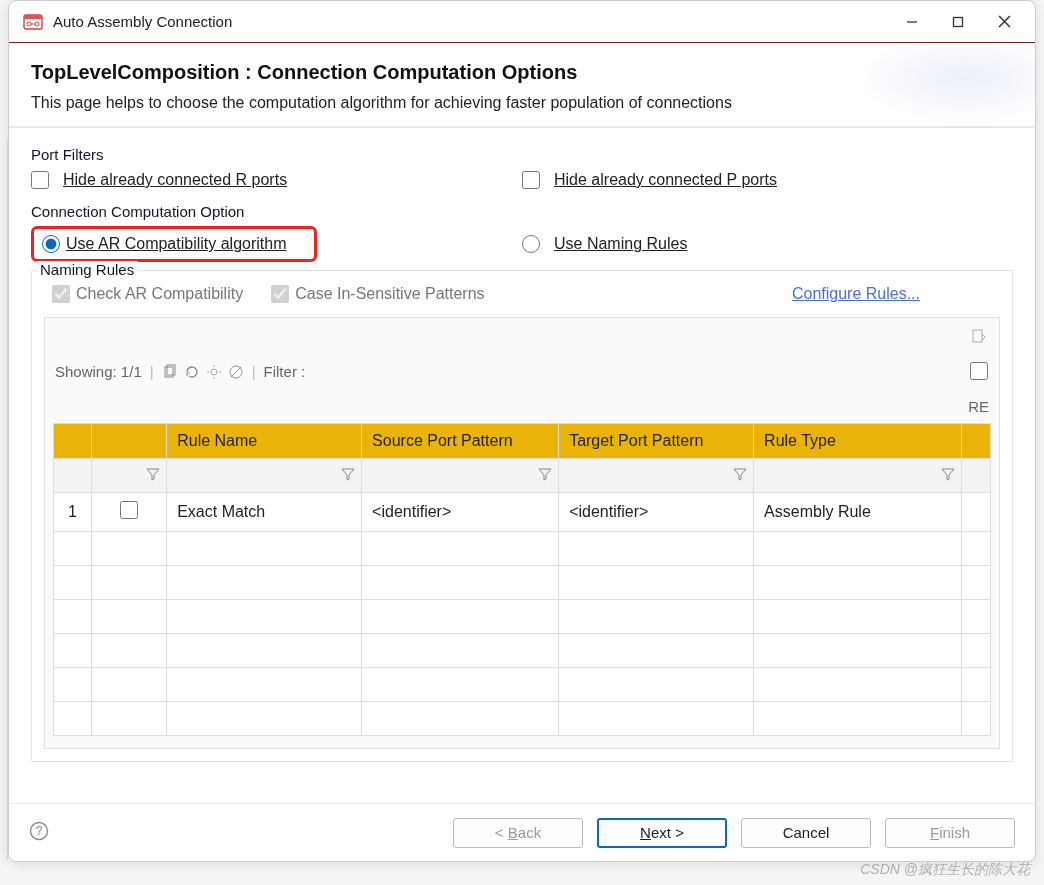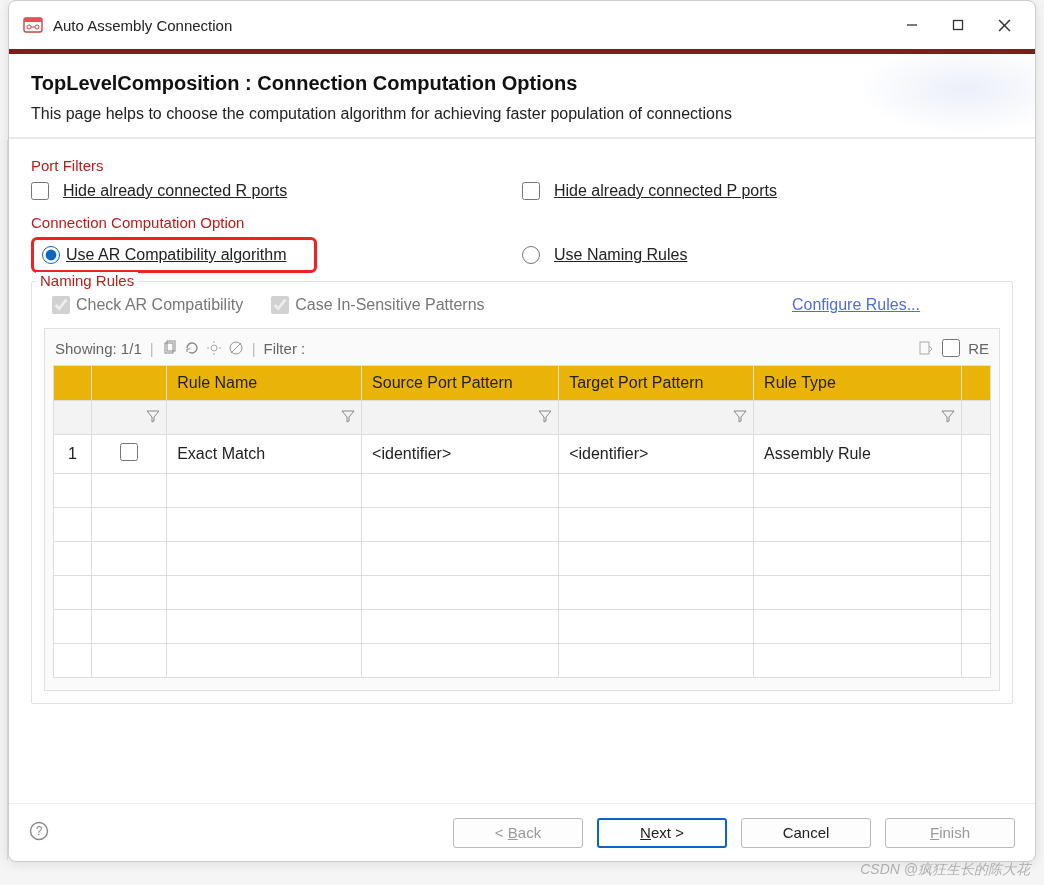--- a/index.html
+++ b/index.html
@@ -1,33 +1,33 @@
 <!DOCTYPE html>
 <html><head>
 <meta charset="utf-8">
 <style>
 * { box-sizing: border-box; margin: 0; padding: 0; font-family: "Segoe UI", Tahoma, sans-serif; }
 body { background: #f5f5f5; width: 1044px; height: 885px; overflow: hidden; position: relative; }
 
 .window { position: absolute; left: 8px; top: 0; width: 1028px; height: 862px; background: #fff; border: 1px solid #ccc; border-radius: 8px; box-shadow: 0 2px 12px rgba(0,0,0,0.1); display: flex; flex-direction: column; }
 
-.titlebar { height: 53px; display: flex; align-items: center; padding: 0 8px 0 14px; border-bottom: 5px solid #7f1d1d; }
+.titlebar { height: 42px; display: flex; align-items: center; padding: 0 8px 0 14px; border-bottom: 1px solid #7f1d1d; }
 .titlebar .app-icon { width: 20px; height: 20px; margin-right: 10px; }
 .titlebar .title { font-size: 15px; color: #222; flex: 1; }
 .winbtn { width: 46px; height: 30px; display: flex; align-items: center; justify-content: center; cursor: pointer; }
 
 .header { padding: 18px 22px 14px 22px; border-bottom: 2px solid #e8e8e8; position: relative; overflow:hidden;}
 .header::after { content:""; position:absolute; right:-40px; top:-10px; width:220px; height:90px; border-radius:50%; background: radial-gradient(ellipse at center, rgba(200,210,240,0.35) 0%, rgba(255,255,255,0) 70%);}
 .header h1 { font-size: 20px; font-weight: 700; color: #111; margin-bottom: 10px;}
 .header p { font-size: 16px; color: #222; }
 
 .body { flex: 1; padding: 18px 22px 4px 22px; background: #fff; overflow:hidden;}
 
 .groupbox { border: 1px solid #e2e2e2; border-radius: 2px; padding: 12px 10px 10px 10px; margin-bottom: 10px; position: relative; }
-.groupbox > legend, .group-label { position: absolute; top: -10px; left: 4px; background: #fff; padding: 0 4px; font-size: 15px; color: #b91c1c; }
+.groupbox > legend, .group-label { position: absolute; top: -10px; left: 4px; background: #fff; padding: 0 4px; font-size: 15px; color: #0f172a; }
 .group-pf { border: none; padding: 0 0 10px 0; margin-bottom:4px;}
 .group-pf .group-label{ position: static; background:none; padding:0; display:block; margin-bottom:8px;}
 
 .row2 { display: flex; }
 .row2 > * { flex: 1; display: flex; align-items: center; gap: 14px; font-size: 16px; color: #222; text-decoration: underline;}
 input[type=checkbox].cb { width: 18px; height: 18px; accent-color: #0a66c2; }
 input[type=checkbox].cb-dis { width:18px; height:18px; accent-color:#9a9a9a; }
 input[type=radio].rd { width: 18px; height: 18px; accent-color: #0a66c2; }
 
 .group-cc { border:none; padding: 0 0 6px 0; margin-bottom: 2px;}
@@ -36,21 +36,21 @@
 
 .group-nr { border: 1px solid #e2e2e2; padding: 14px 12px 12px 12px; }
 .nr-top { display:flex; align-items:flex-start; gap: 28px; font-size:16px; color:#444; margin-bottom: 14px; padding-left: 8px;}
 .nr-top label { display:flex; align-items:center; gap:6px; color:#777;}
 .nr-top .link { color: #4d6fd6; text-decoration: underline; margin-left:auto; margin-right: 80px; cursor:pointer;}
 
 .tablewrap { border: 1px solid #e0e0e0; background:#fafafa; padding: 6px 8px 12px 8px; }
 .toolbar { display:flex; align-items:center; gap:6px; font-size:15px; color:#666; padding: 4px 2px 8px 2px;}
 .toolbar .sep { color:#bbb; margin:0 2px;}
 .toolbar .ricon { width:16px; height:16px; }
-.toolbar .right { margin-left:auto; display:flex; align-items:center; gap:8px;}
+.toolbar .right { margin-left:auto; display:flex; align-items:center; gap:18px;flex-direction:column;}
 .toolbar .filter-input { flex:1; min-width:200px; border:none; background:transparent; font-size:15px; outline:none;}
 
 table.grid { width: 100%; border-collapse: collapse; background:#fff; table-layout:fixed;}
 table.grid th, table.grid td { border: 1px solid #ddd; font-size: 16px; text-align:left; padding: 8px 10px; height: 34px; color:#222; font-weight:400;}
 table.grid thead th { background: #eab308; font-weight:400;}
 table.grid tr.filterrow td { background:#f3f3f3; padding:2px 6px; position:relative;}
 .funnel { position:absolute; right:6px; top:50%; transform:translateY(-50%);}
 table.grid tbody tr.empty td { height:34px; }
 .col-num{width:36px;} .col-chk{width:72px;} .col-name{width:186px;} .col-src{width:188px;} .col-tgt{width:186px;} .col-type{width:198px;} .col-end{width:28px;}
 

